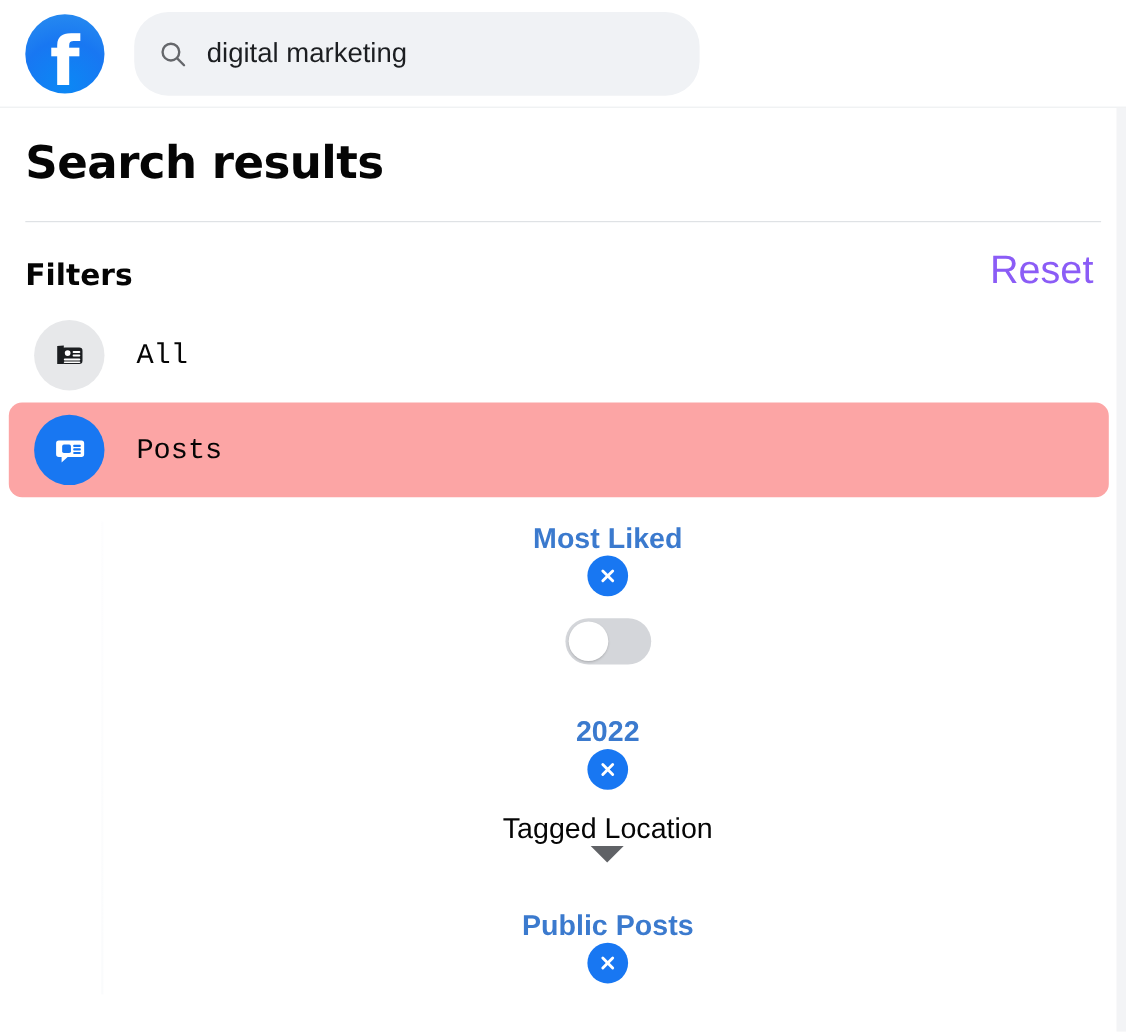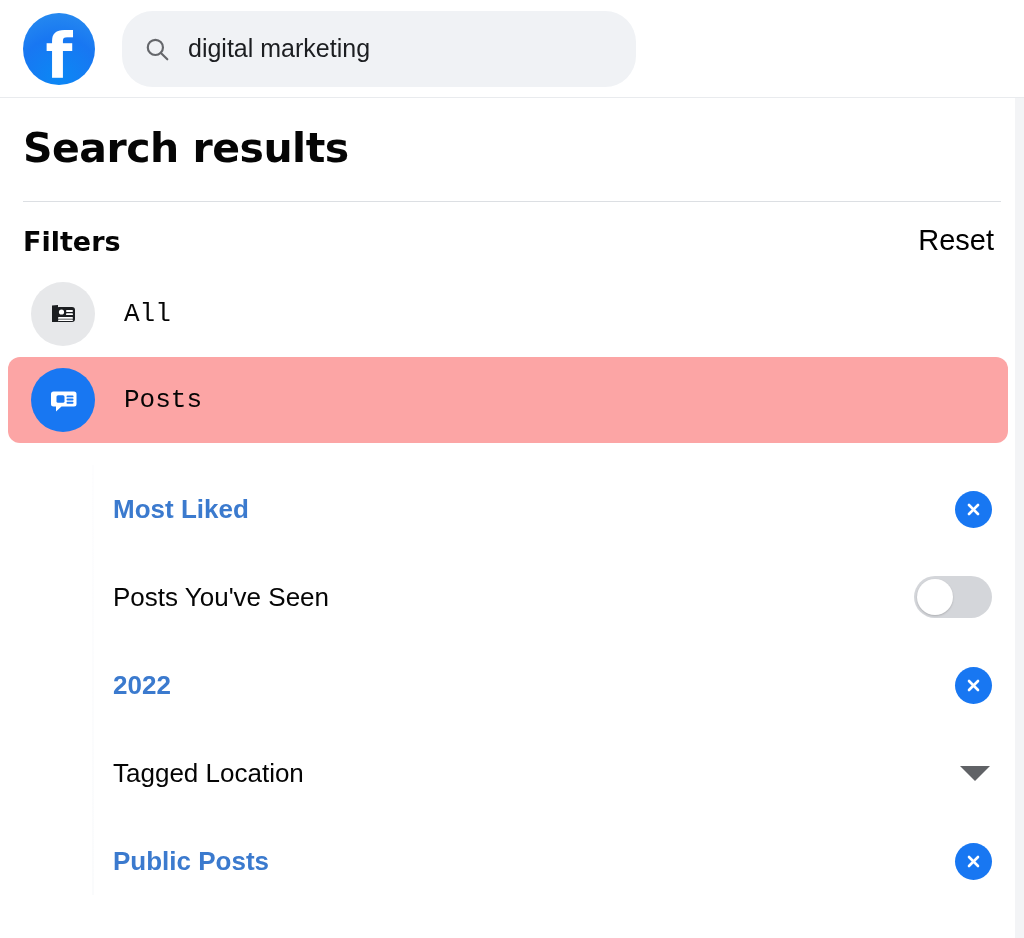--- a/index.html
+++ b/index.html
@@ -108,22 +108,22 @@
     justify-content: space-between;
     padding: 22px 23px 0 23px;
   }
   .filters-label {
     font-family: "DejaVu Sans", sans-serif;
     font-size: 27px;
     font-weight: 700;
     color: #050505;
   }
   .reset-link {
-    font-size: 29px;
-    color: #000000;
+    font-size: 36px;
+    color: #8b5cf6;
     cursor: pointer;
     padding-right: 7px;
   }
 
   
   .filter-rows {
     margin-top: 14px;
   }
   .filter-row {
     display: flex;
@@ -164,24 +164,24 @@
     position: absolute;
     left: 92px;
     top: 0;
     width: 2px;
     height: 430px;
     background: linear-gradient(to bottom, #fdfdfe, #fafbfc);
   }
   .sub-row {
     display: flex;
     align-items: center;
-    justify-content: space-between;
     height: 88px;
     padding: 0 32px 0 113px;
     box-sizing: border-box;
+    flex-direction: column;
   }
   .sub-label {
     font-size: 26px;
     font-family: "Liberation Sans", sans-serif;
     white-space: nowrap;
   }
   .sub-label.link {
     color: #3b7ace;
     font-weight: 700;
   }
@@ -299,21 +299,20 @@
       <span class="sub-label link">Most Liked</span>
       <span class="x-btn">
         <svg width="21" height="21" viewBox="0 0 21 21">
           <line x1="6" y1="6" x2="15" y2="15" stroke="#ffffff" stroke-width="2.6" stroke-linecap="round"></line>
           <line x1="15" y1="6" x2="6" y2="15" stroke="#ffffff" stroke-width="2.6" stroke-linecap="round"></line>
         </svg>
       </span>
     </div>
 
     <div class="sub-row">
-      <span class="sub-label plain">Posts You've Seen</span>
       <span class="toggle">
         <span class="knob"></span>
       </span>
     </div>
 
     <div class="sub-row">
       <span class="sub-label link">2022</span>
       <span class="x-btn">
         <svg width="21" height="21" viewBox="0 0 21 21">
           <line x1="6" y1="6" x2="15" y2="15" stroke="#ffffff" stroke-width="2.6" stroke-linecap="round"></line>

